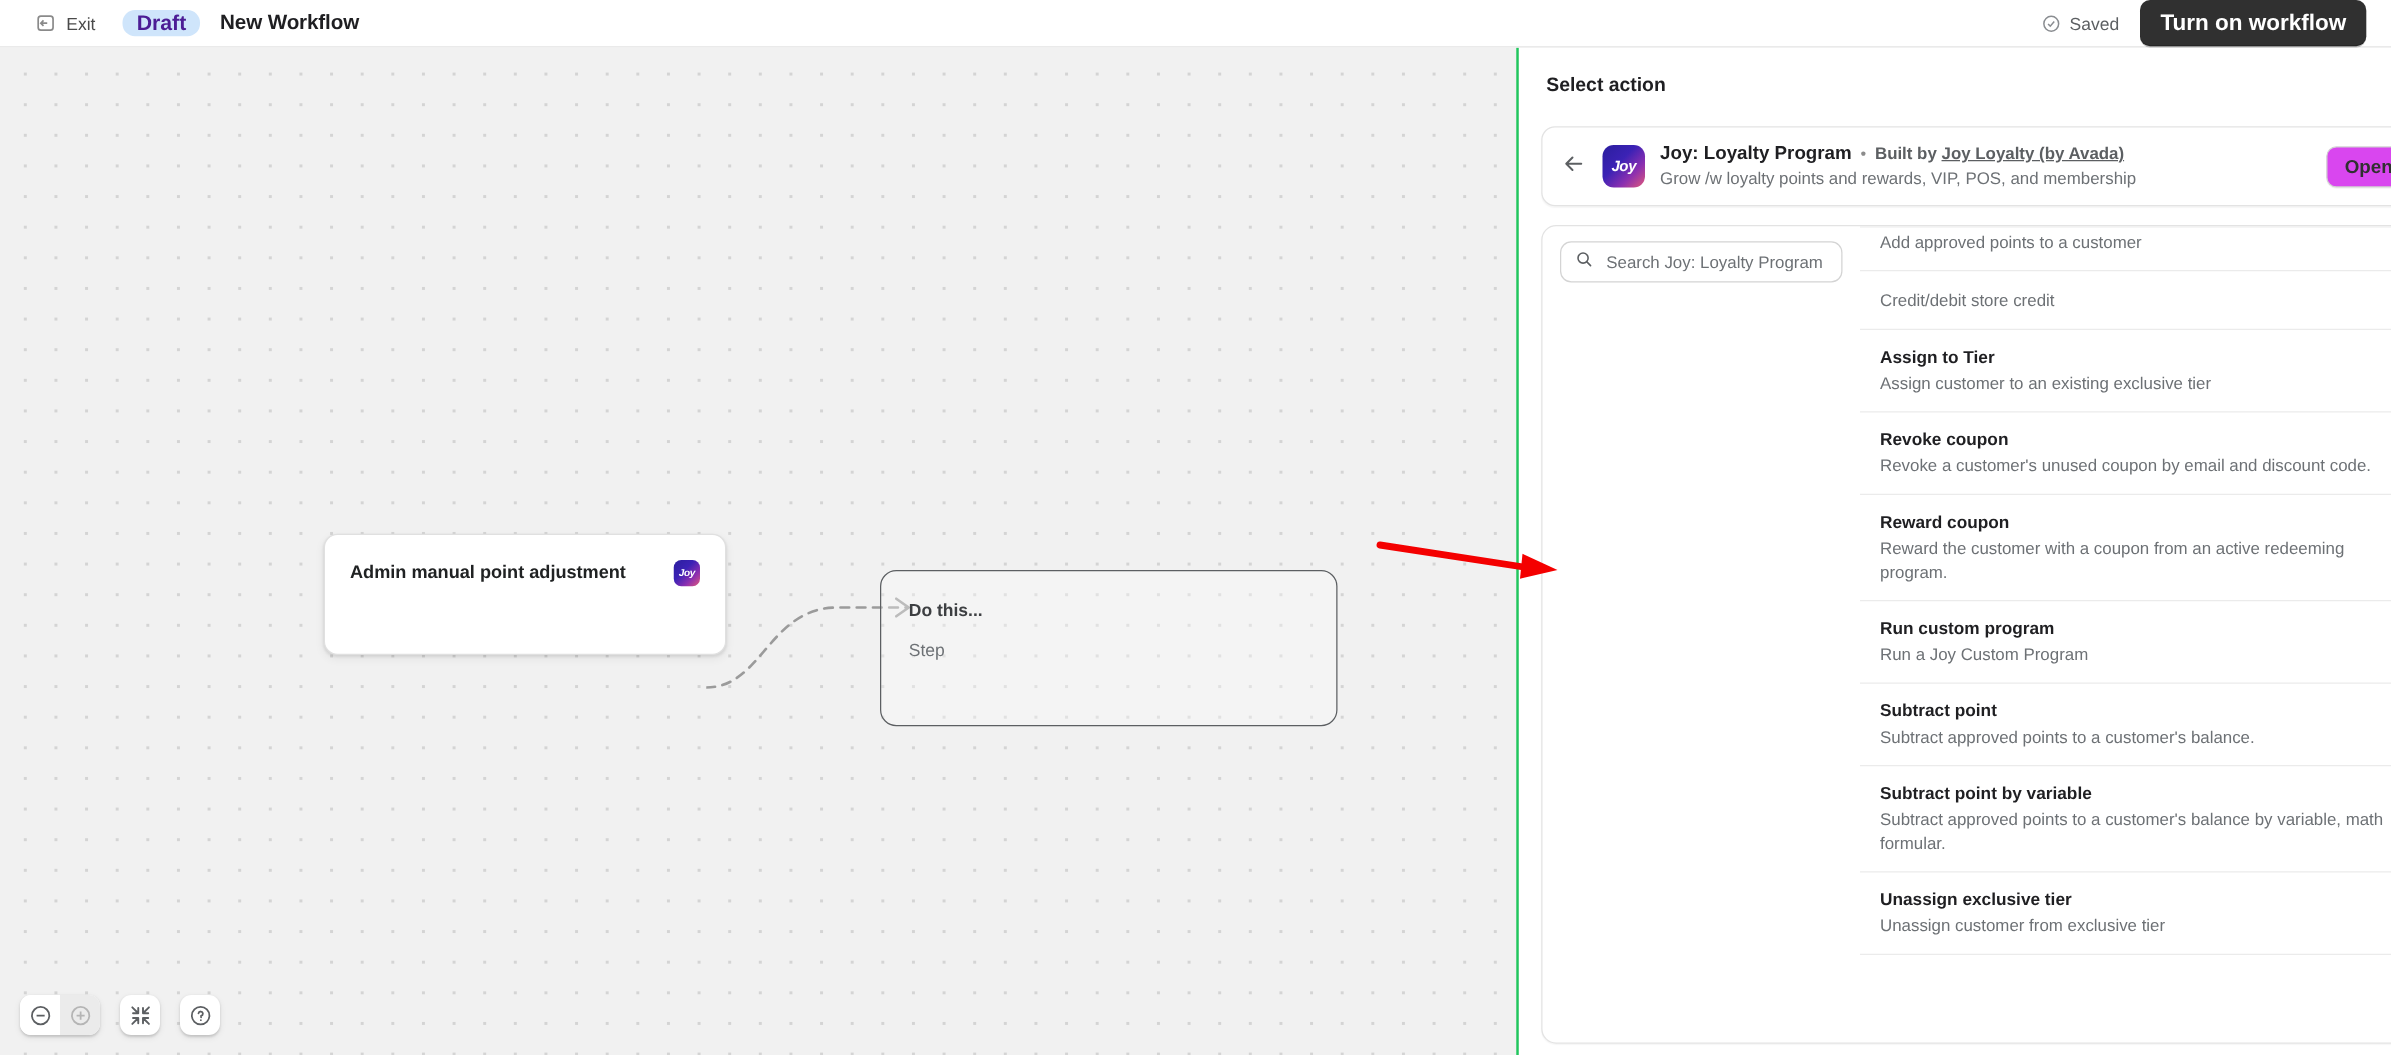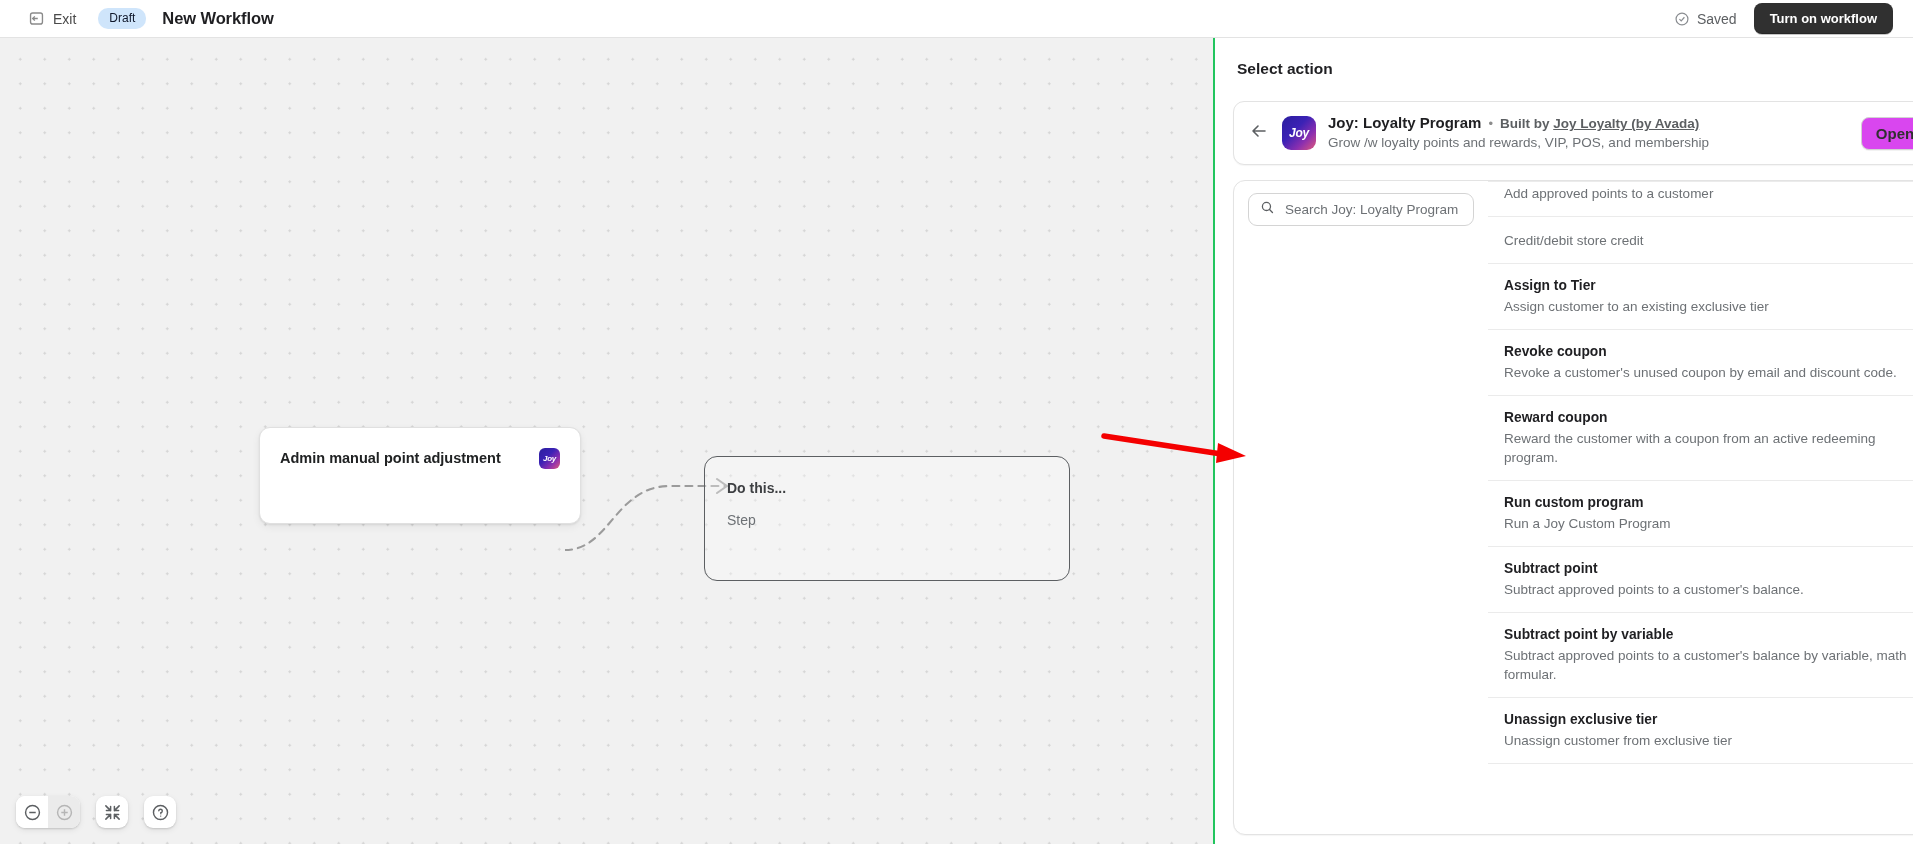--- a/index.html
+++ b/index.html
@@ -21,34 +21,34 @@
     z-index: 40;
   }
   .topbar-left { display: flex; align-items: center; padding-left: 22px; gap: 16px; }
   .exit-btn {
     display: flex; align-items: center; gap: 8px;
     font-size: 14px; color: #4a4a4a; cursor: pointer;
     padding: 4px 6px; border-radius: 6px;
   }
   .exit-icon { width: 17px; height: 17px; display: block; color: #8a8a8a; }
   .draft-badge {
-    background: #cfe5fb; color: #0f172a;
-    font-size: 12px; font-weight: normal;
+    background: #cfe5fb; color: #4c1d95;
+    font-size: 17px; font-weight: bold;
     padding: 3px 11px; border-radius: 10px; line-height: 15px;
   }
   .wf-title { font-size: 16.5px; font-weight: bold; color: #1f1f22; letter-spacing: -0.1px; }
   .topbar-right {
     margin-left: auto; display: flex; align-items: center;
     gap: 17px; padding-right: 20px;
   }
   .saved { display: flex; align-items: center; gap: 7px; font-size: 14px; color: #5c5f62; }
   .check-icon { width: 16px; height: 16px; display: block; color: #8a8d91; }
   .turn-on-btn {
     background: #303030; color: #ffffff;
-    font-size: 13px; font-weight: bold;
+    font-size: 18px; font-weight: bold;
     padding: 8px 16px; border-radius: 8px;
     border: none; cursor: pointer;
     box-shadow: 0 1px 0 rgba(0,0,0,0.22), inset 0 -1px 0 rgba(0,0,0,0.2);
   }
 
   
   .canvas {
     position: absolute; top: 38px; left: 0;
     width: 1213px; height: 806px;
     background-color: #f1f1f1;

